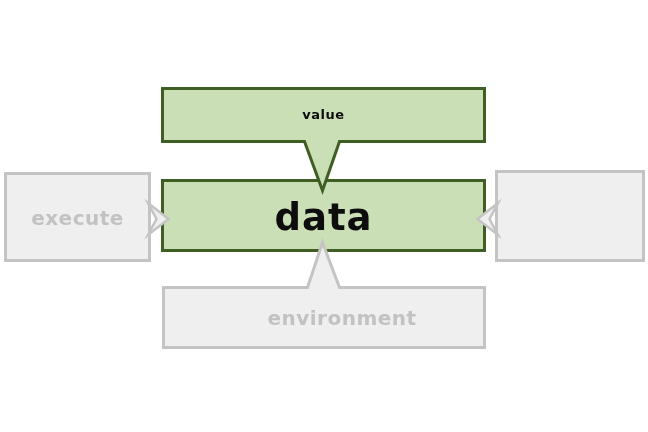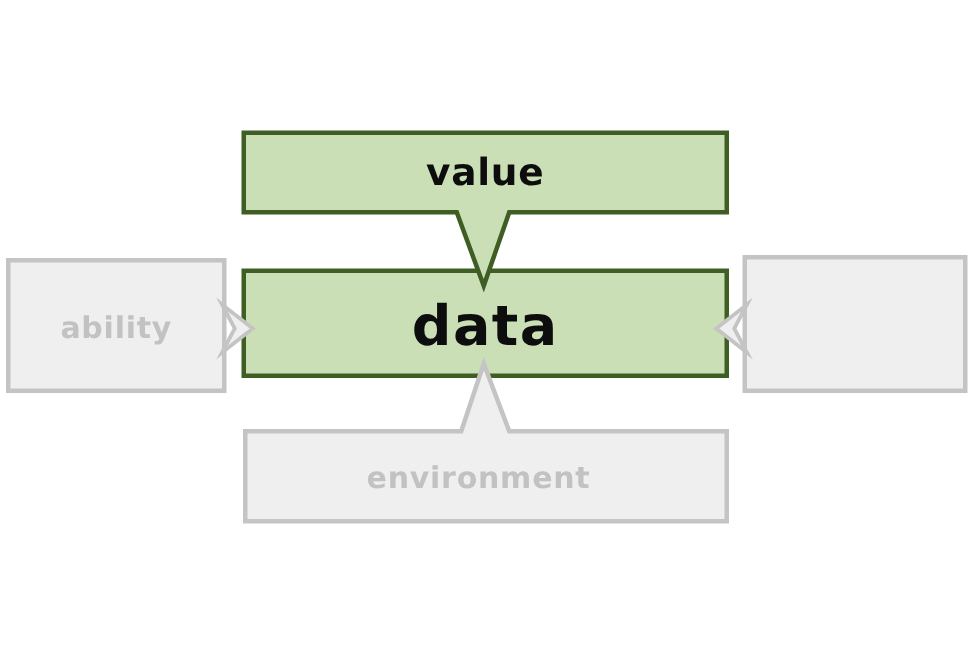--- a/index.html
+++ b/index.html
@@ -26,30 +26,30 @@
     align-items: center;
     justify-content: center;
     text-align: center;
     font-weight: bold;
     letter-spacing: 0.5px;
     line-height: 1.3;
     user-select: none;
   }
   .label-value {
     left: 162px; top: 88px; width: 323px; height: 54px;
-    font-size: 25px; color: #0d0d0d;
+    font-size: 13px; color: #0d0d0d;
   }
   .label-data {
     left: 162px; top: 180px; width: 323px; height: 76px;
     font-size: 37px; letter-spacing: 1px; color: #0d0d0d;
   }
   .label-gray { color: #c2c2c2; font-size: 20px; }
   .label-ambition    { left: 5px;   top: 174px; width: 145px; height: 87px; }
   .label-ability     { left: 498px; top: 172px; width: 144px; height: 88px; }
-  .label-environment { left: 158px; top: 288px; width: 322px; height: 60px; }
+  .label-environment { left: 181px; top: 288px; width: 322px; height: 60px; }
 </style>
 </head>
 <body>
 
 <div class="canvas">
 
   <svg width="648" height="432" viewBox="0 0 648 432">
 
     <rect x="162.5" y="180.5" width="322" height="70" stroke-width="3" fill="#cadfb6" stroke="#3f5e24"></rect>
 
@@ -63,18 +63,18 @@
 
     <rect x="496.5" y="171.5" width="147" height="89" stroke-width="3" fill="#efefef" stroke="#c4c4c4"></rect>
 
     <polygon points="498,203 477.5,219 498,235 489.5,219" stroke-width="2.5" stroke-linejoin="miter" stroke-miterlimit="10" fill="#efefef" stroke="#c4c4c4"></polygon>
   </svg>
 
   <div class="label label-value">value</div>
 
   <div class="label label-data">data</div>
 
-  <div class="label label-gray label-ambition">ability</div>
+  <div class="label label-gray label-ambition">execute</div>
 
 
   <div class="label label-gray label-environment">environment</div>
 
 </div>
 
 </body></html>

